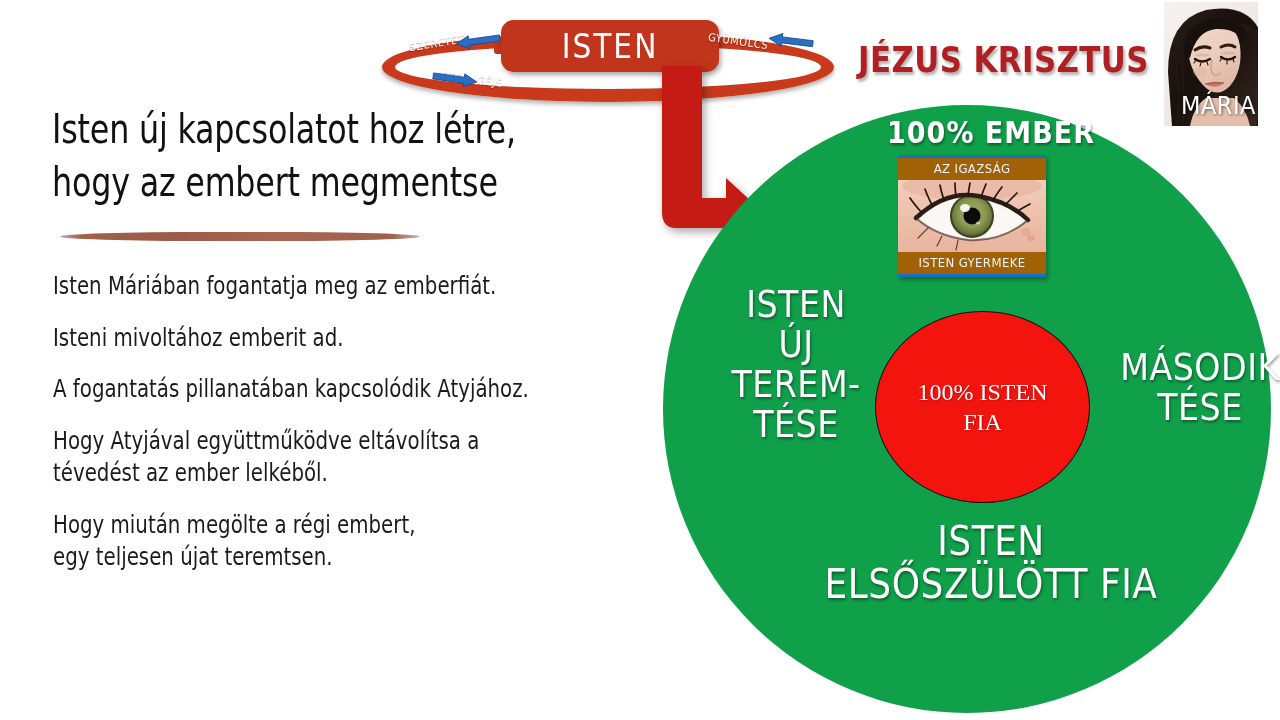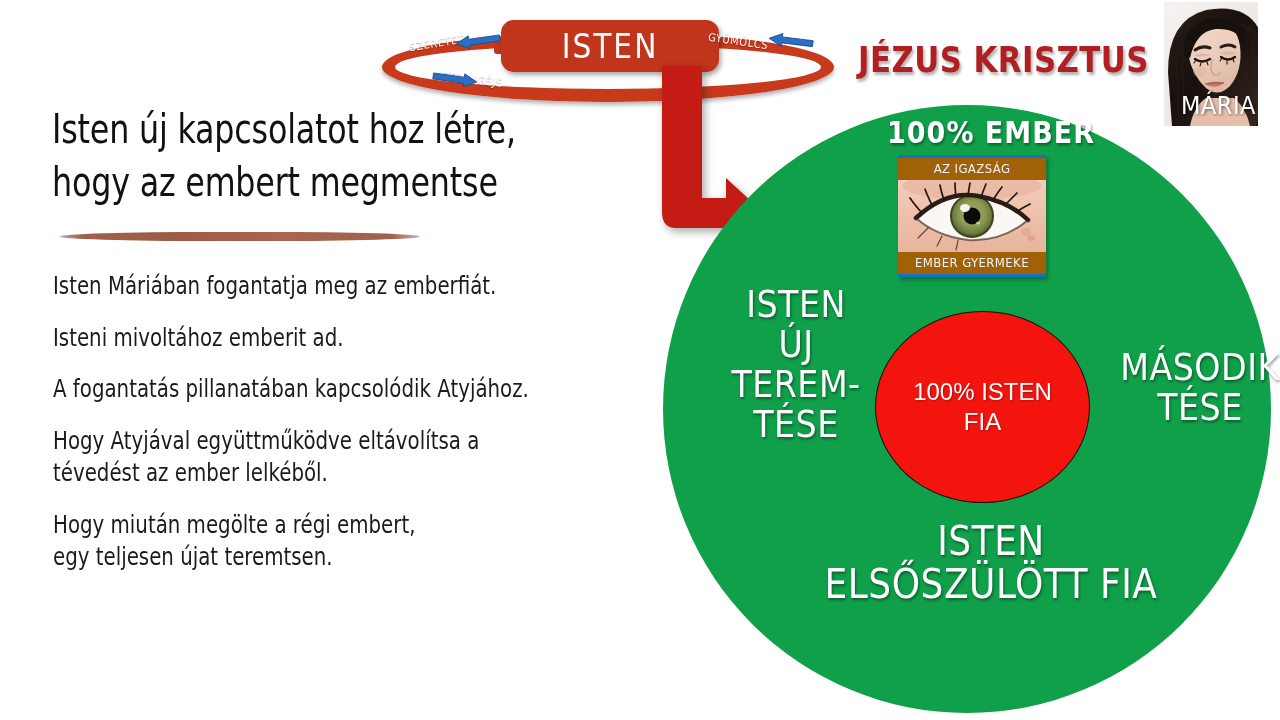--- a/index.html
+++ b/index.html
@@ -222,21 +222,21 @@
     border-radius: 50%;
     background: #F4140E;
     border: 1px solid #111;
     box-sizing: border-box;
     display: flex;
     align-items: center;
     justify-content: center;
   }
   #red-circle-label {
     color: #ffffff;
-    font-family: Liberation Sans, sans-serif;
+    font-family: Liberation Serif, serif;
     font-size: 24px;
     text-align: center;
     line-height: 1.25;
     white-space: pre-line;
     text-shadow: 1px 1px 2px rgba(0,0,0,0.28);
   }
 
   
   #jezus-krisztus {
     position: absolute;
@@ -367,21 +367,21 @@
         <path d="M118,32 Q126,27 132,24"></path>
       </g>
       <g stroke="#3A2620" stroke-width="1.2" stroke-linecap="round" fill="none" opacity="0.8">
         <path d="M30,48 Q24,54 20,58"></path>
         <path d="M44,56 Q41,62 39,66"></path>
         <path d="M60,60 Q59,66 58,70"></path>
       </g>
       <ellipse cx="128" cy="52" rx="5" ry="4" fill="#E3A892" opacity="0.85"></ellipse>
       <ellipse cx="133" cy="58" rx="4" ry="3" fill="#DF9F89" opacity="0.8"></ellipse>
     </svg>
-    <div class="eye-caption" id="eye-caption-bottom">EMBER GYERMEKE</div>
+    <div class="eye-caption" id="eye-caption-bottom">ISTEN GYERMEKE</div>
   </div>
 
   <div class="circle-text" id="label-isten-uj-teremtese">ISTEN
 ÚJ
 TEREM-
 TÉSE</div>
   <div class="circle-text" id="label-masodik-adam">MÁSODIK
 TÉSE</div>
   <div class="circle-text" id="label-elsoszulott">ISTEN
 ELSŐSZÜLÖTT FIA</div>

